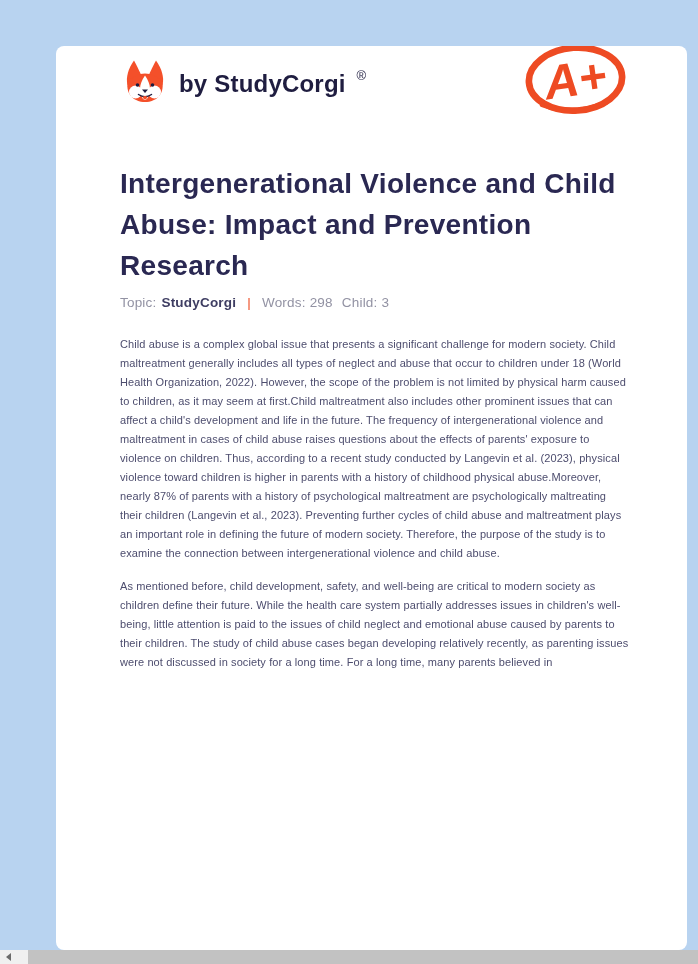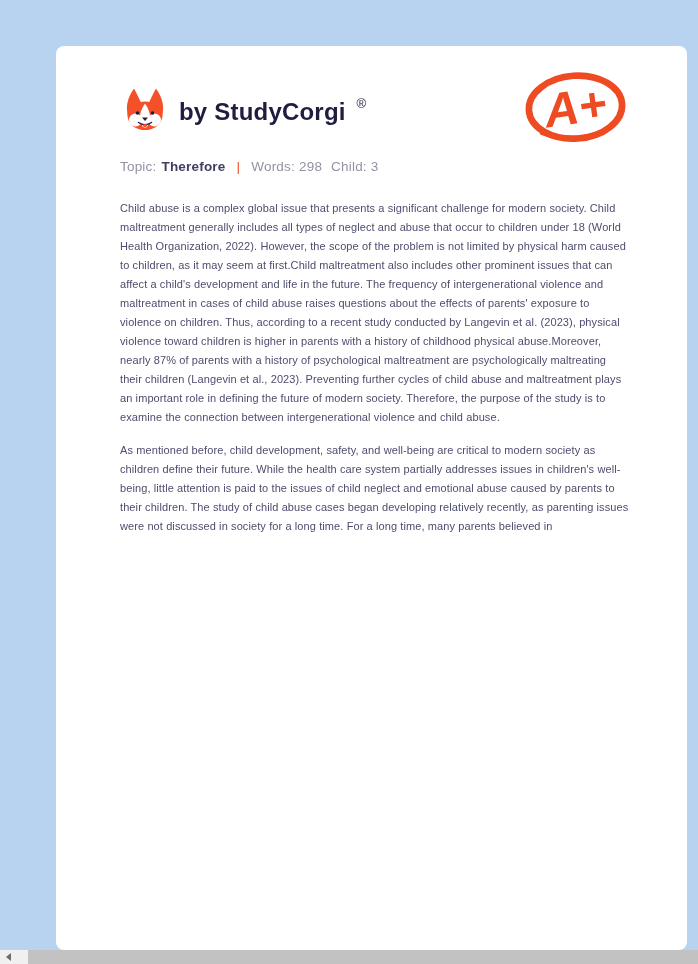--- a/index.html
+++ b/index.html
@@ -10,21 +10,21 @@
     position: relative;
     overflow: hidden;
     font-family: "Liberation Sans", sans-serif;
   }
   .card {
     position: absolute; left: 56px; top: 46px;
     width: 631px; height: 904px;
     background: #FFFFFF;
     border-radius: 8px;
     overflow: hidden;
-    padding: 40px 58px 0 64px;
+    padding: 12px 58px 0 64px;
   }
   .card-header {
     display: flex; justify-content: space-between; align-items: flex-start;
   }
   .logo { display: flex; align-items: center; gap: 9px; cursor: pointer; }
   .corgi svg { width: 50px; height: 52px; display: block; }
   .brand {
     font-size: 24px; font-weight: bold; color: #1F1D40; letter-spacing: 0.2px;
   }
   .reg { font-size: 13px; color: #1F1D40; position: relative; top: -9px; margin-left: 2px; }
@@ -108,24 +108,25 @@
     <div class="badge">
       <svg viewBox="0 0 110 84" aria-hidden="true">
         <ellipse cx="55" cy="39" rx="49" ry="33" stroke="#EE4B23" stroke-width="7" fill="none" transform="rotate(-4 55 39)"></ellipse>
         <path d="M20 66 Q54 79 88 63" stroke="#EE4B23" stroke-width="5" fill="none" stroke-linecap="round"></path>
         <text x="55" y="56" font-size="50" font-style="italic" font-weight="bold" fill="#EE4B23" text-anchor="middle" transform="rotate(-8 55 40)" font-family="Liberation Sans, sans-serif">A+</text>
       </svg>
     </div>
   </header>
 
   <main>
+    <h1>Intergenerational Violence and Child Abuse: Impact and Prevention Research</h1>
 
     <div class="meta">
       <span class="topic-label">Topic:</span>
-      <a class="topic-link">Therefore</a>
+      <a class="topic-link">StudyCorgi</a>
       <span class="sep">|</span>
       <span class="words-label">Words:</span>
       <span class="words-value">298</span>
       <span class="pages-label">Child:</span>
       <span class="pages-value">3</span>
     </div>
 
     <section class="first">
       <p class="body-text">Child abuse is a complex global issue that presents a significant challenge for modern society. Child maltreatment generally includes all types of neglect and abuse that occur to children under 18 (World Health Organization, 2022). However, the scope of the problem is not limited by physical harm caused to children, as it may seem at first.Child maltreatment also includes other prominent issues that can affect a child's development and life in the future. The frequency of intergenerational violence and maltreatment in cases of child abuse raises questions about the effects of parents' exposure to violence on children. Thus, according to a recent study conducted by Langevin et al. (2023), physical violence toward children is higher in parents with a history of childhood physical abuse.Moreover, nearly 87% of parents with a history of psychological maltreatment are psychologically maltreating their children (Langevin et al., 2023). Preventing further cycles of child abuse and maltreatment plays an important role in defining the future of modern society. Therefore, the purpose of the study is to examine the connection between intergenerational violence and child abuse.</p>
     </section>

